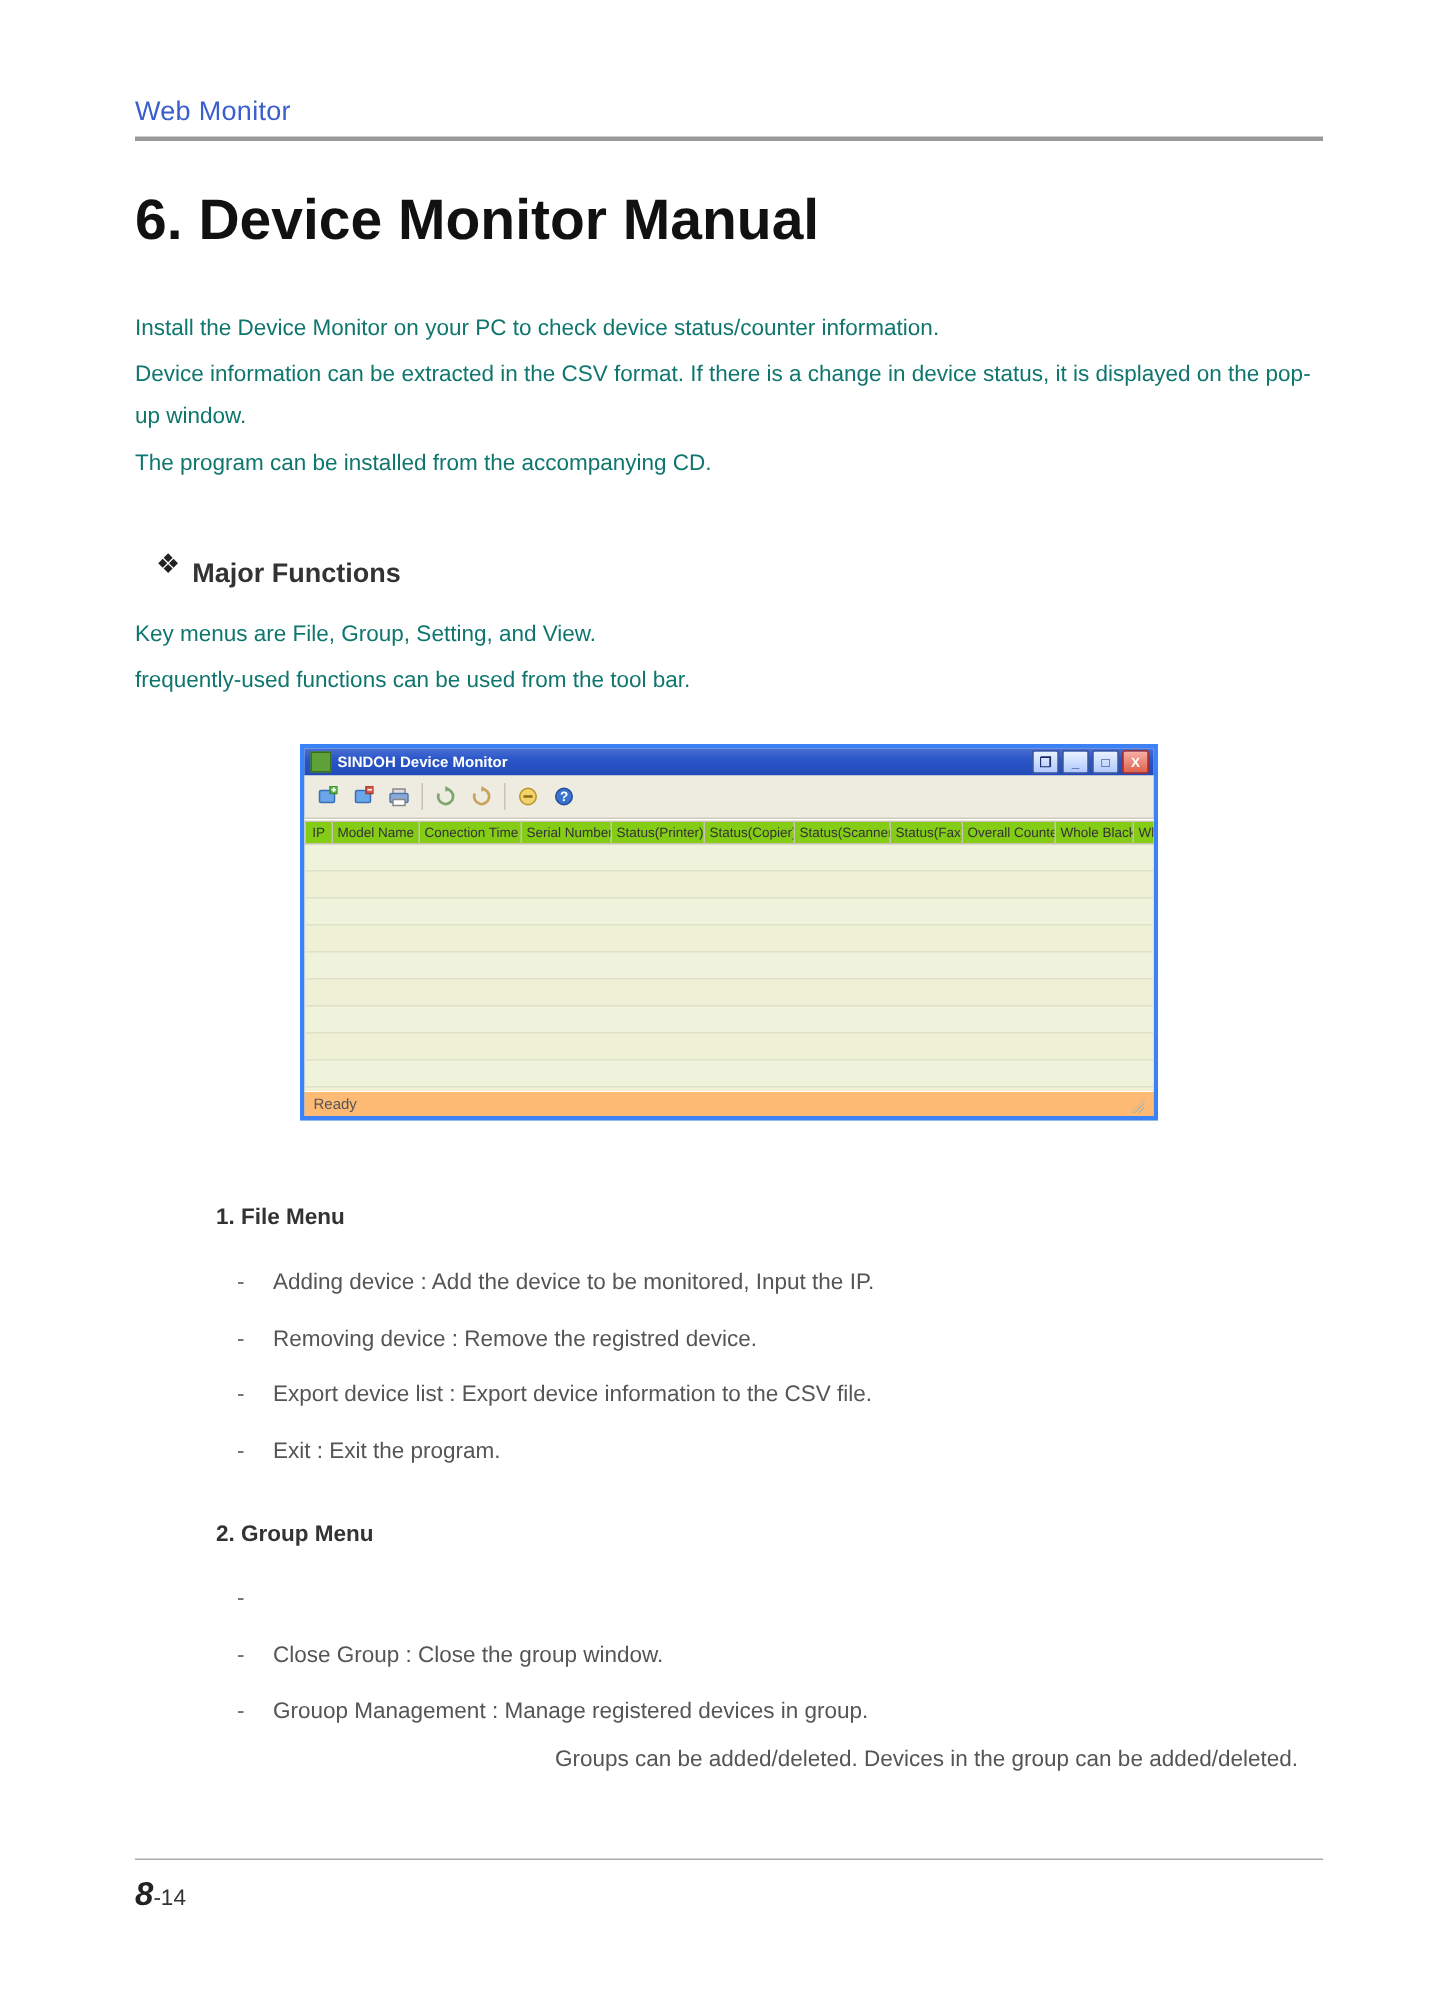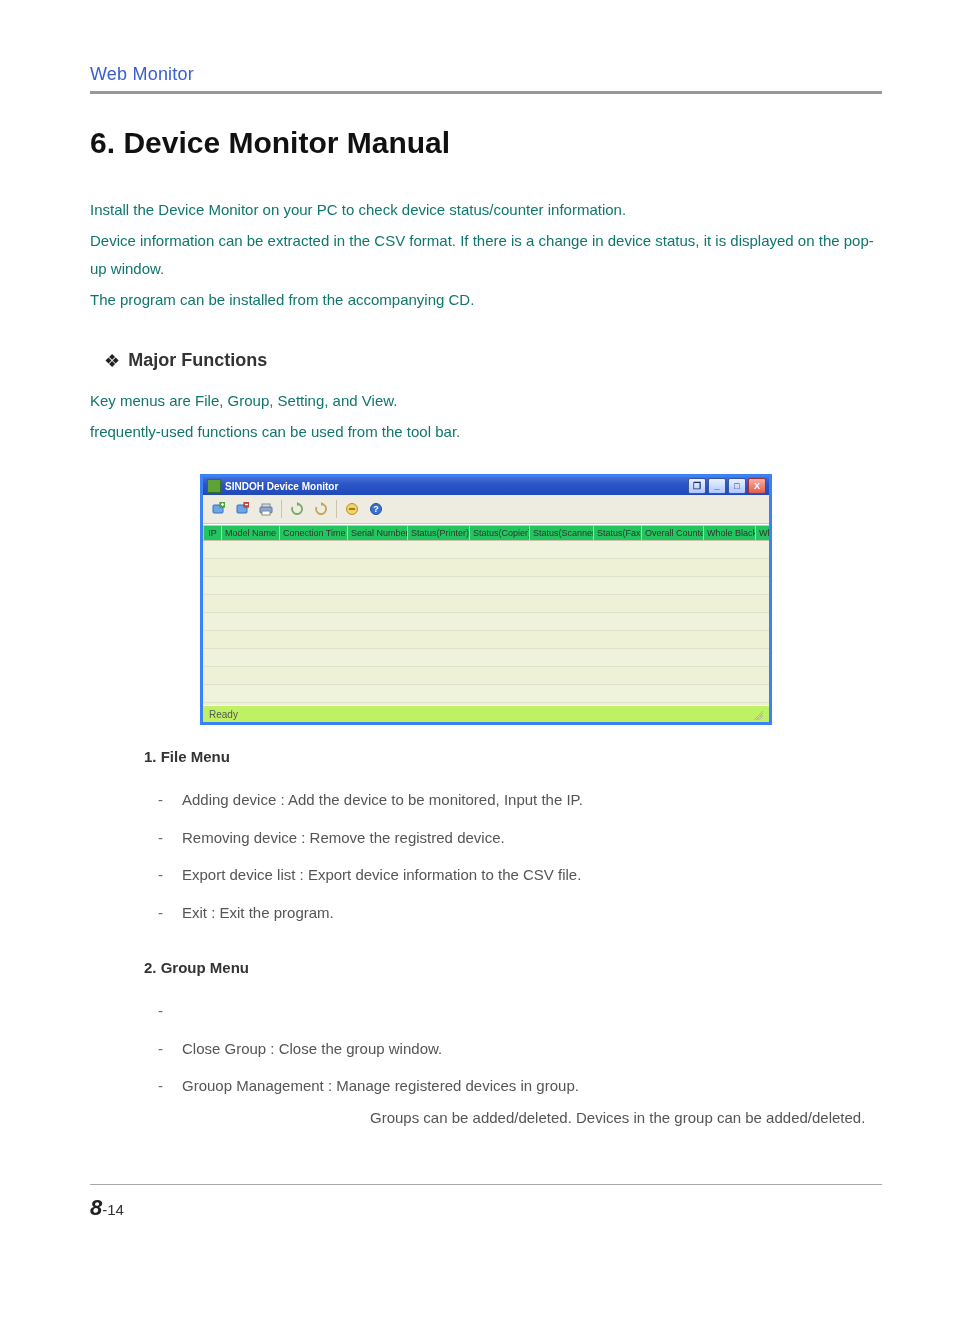--- a/index.html
+++ b/index.html
@@ -25,21 +25,21 @@
     margin-top: 8px;
     
   }
   .hr {
     border: none;
     border-top: 3px solid #999;
     margin: 4px 0 32px 0;
   }
   h1.chapter {
     color: #111;
-    font-size: 30px;
+    font-size: 38px;
     font-weight: 700;
     margin: 0 0 36px 0;
   }
   p.body {
     font-size: 15px;
     line-height: 1.9;
     margin: 0 0 2px 0;
     color: #0f766e;
   }
   .subhead-row {
@@ -52,20 +52,21 @@
   }
   .diamond {
     font-size: 18px;
     color: #222;
     line-height: 1;
   }
   .subhead {
     font-size: 18px;
     font-weight: 700;
     color: #333;
+    margin-top: 13px;
   }
   .screenshot {
     width: 566px;
     margin: 28px auto 0 auto;
     border: 3px solid #3b82f6;
     font-family: Tahoma, Arial, sans-serif;
     font-size: 10px;
     background: #ece9d8;
     box-shadow: 0 0 0 1px #fff inset;
   }
@@ -116,56 +117,56 @@
     height:180px;
     overflow:hidden;
     border-top:1px solid #fff;
   }
   .grid {
     width:100%;
     border-collapse:collapse;
     table-layout:fixed;
   }
   .grid th {
-    background:#22c55e;
+    background:#84cc16;
     color:#333;
     font-weight:normal;
     font-size:9px;
     border:1px solid #c9c4b2;
     padding:2px 3px;
     white-space:nowrap;
     overflow:hidden;
   }
   .grid td {
     border-bottom:1px solid #dfe2c8;
     height:15px;
     background:#f0f3db;
   }
   .grid tr:nth-child(even) td { background:#eef1d5; }
   .statusbar {
-    background:#bef264;
+    background:#fdba74;
     border-top:1px solid #fff;
     padding:2px 6px;
     color:#555;
     font-size:10px;
     display:flex;
     justify-content:space-between;
     align-items:center;
   }
   .statusbar .grip {
      width:12px; height:12px;
      background:
        linear-gradient(135deg, transparent 60%, #b8b49e 60%, #b8b49e 65%, transparent 65%),
        linear-gradient(135deg, transparent 70%, #b8b49e 70%, #b8b49e 75%, transparent 75%),
        linear-gradient(135deg, transparent 80%, #b8b49e 80%, #b8b49e 85%, transparent 85%);
   }
 
   .menu-block {
     margin-left: 54px;
-    margin-top: 23px;
+    margin-top: 56px;
   }
   .mb-heading {
     font-size: 15px;
     color:#333;
     font-weight:600;
     margin:0 0 16px 0;
   }
   ul.dash {
     list-style:none;
     padding:0 0 0 14px;

